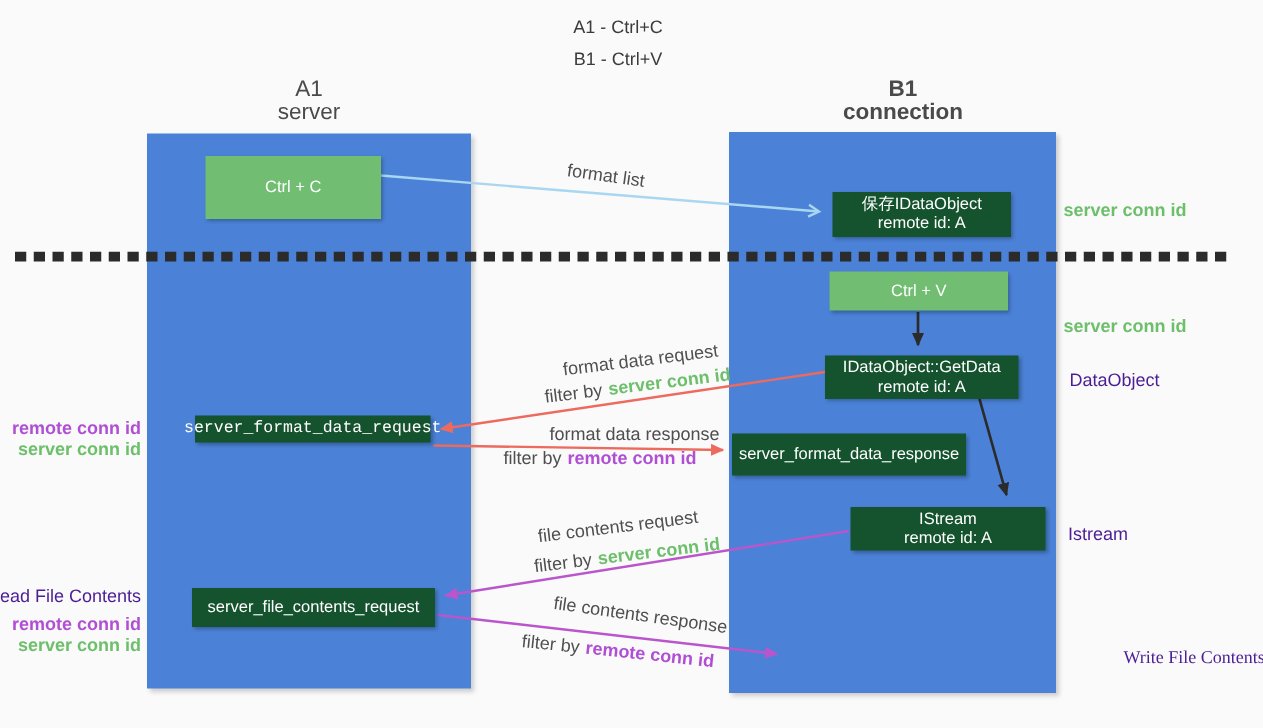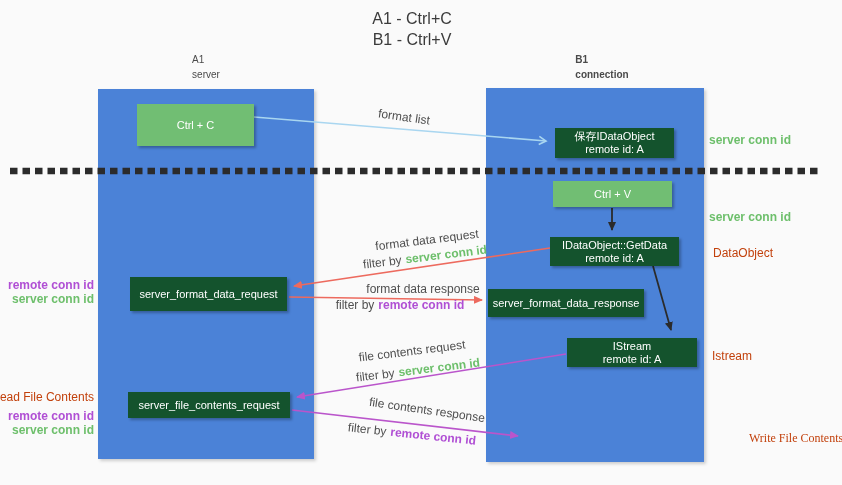--- a/index.html
+++ b/index.html
@@ -1,29 +1,29 @@
 <!DOCTYPE html>
 <html><head>
 <meta charset="utf-8">
 <style>
   html,body{margin:0;padding:0;background:#fafafa;font-family:"Liberation Sans",sans-serif;}
   .canvas{position:relative;width:842px;height:485px;background:#fafafa;overflow:hidden;}
   .title{position:absolute;left:412px;top:8px;transform:translateX(-50%);text-align:center;
-         font-size:16px;line-height:21px;color:#3b3b3b;white-space:nowrap;}
-  .col-header{position:absolute;font-size:10px;line-height:14.5px;color:#4a4a4a;
+         font-size:12px;line-height:21px;color:#3b3b3b;white-space:nowrap;}
+  .col-header{position:absolute;text-align:center;font-size:15px;line-height:14.5px;color:#4a4a4a;
               transform:translateX(-50%);white-space:nowrap;}
   .column{position:absolute;background:#4b82d7;box-shadow:2px 2px 3px rgba(0,0,0,.18);}
   .node{position:absolute;display:flex;flex-direction:column;align-items:center;justify-content:center;
         color:#fff;font-size:11px;line-height:13px;text-align:center;white-space:nowrap;
         box-shadow:1.5px 1.5px 2.5px rgba(0,0,0,.28);}
   .green{background:#71be73;}
   .orange{background:#14532d;}
   .flow-label{position:absolute;font-size:12px;color:#4f4f4f;white-space:nowrap;
               transform:translate(-50%,-50%) rotate(var(--rot,0deg));}
-  .side-label{position:absolute;font-size:12px;white-space:nowrap;color:#c2410c;}
+  .side-label{position:absolute;font-size:12px;white-space:nowrap;color:#4c1d95;}
   .side-label.right-align{text-align:right;}
   .bold-green{color:#6dbf6b;font-weight:bold;}
   .bold-purple{color:#b04fd4;font-weight:bold;}
   .filter-id{margin-left:4px;}
   svg.arrows{position:absolute;left:0;top:0;pointer-events:none;}
 </style>
 </head>
 <body>
 
 <div class="canvas">
@@ -85,21 +85,21 @@
     <div>remote id: A</div>
   </div>
 
   <div class="node green" style="left:553px;top:181px;width:119px;height:26px;">Ctrl + V</div>
 
   <div class="node orange" style="left:550px;top:237px;width:129px;height:29px;">
     <div>IDataObject::GetData</div>
     <div>remote id: A</div>
   </div>
 
-  <div class="node orange" style="left:130px;top:277px;width:157px;height:34px;">server_format_data_request</div>
+  <div class="node orange" style="left:130px;top:277px;width:157px;height:18px;font-family:Liberation Mono, monospace;">server_format_data_request</div>
 
   <div class="node orange" style="left:488px;top:289px;width:156px;height:28px;">server_format_data_response</div>
 
   <div class="node orange" style="left:567px;top:338px;width:130px;height:29px;">
     <div>IStream</div>
     <div>remote id: A</div>
   </div>
 
   <div class="node orange" style="left:128px;top:392px;width:162px;height:26px;">server_file_contents_request</div>
 

